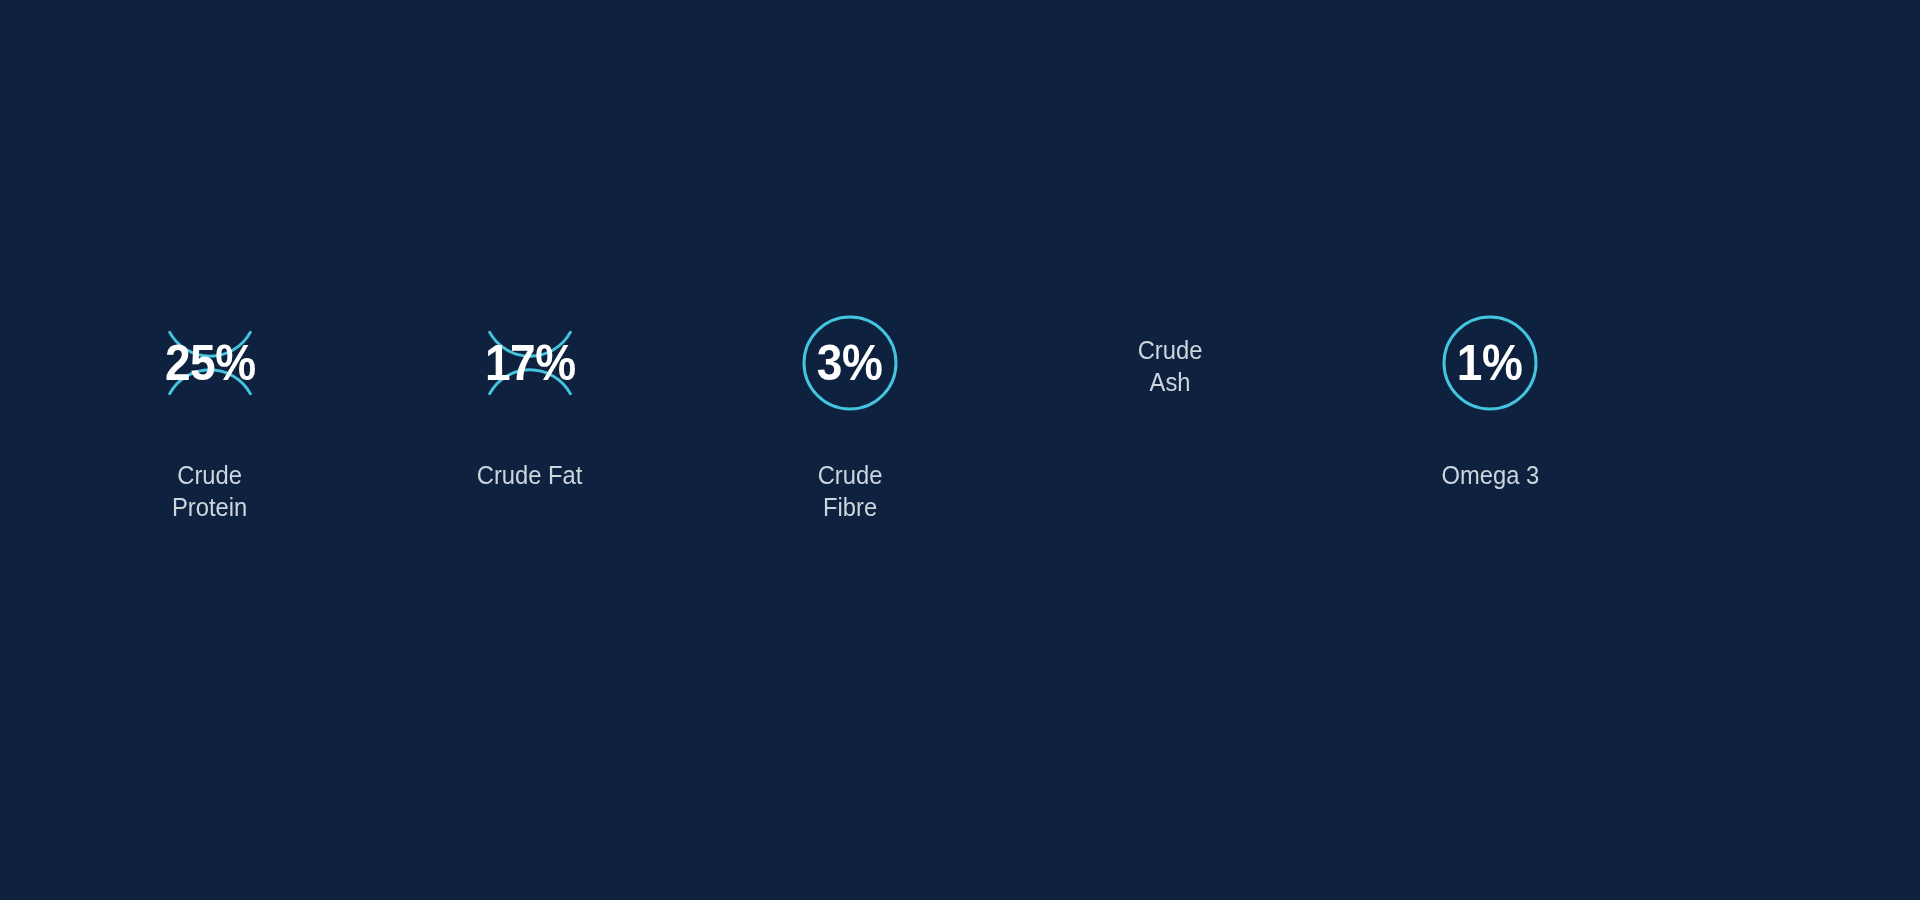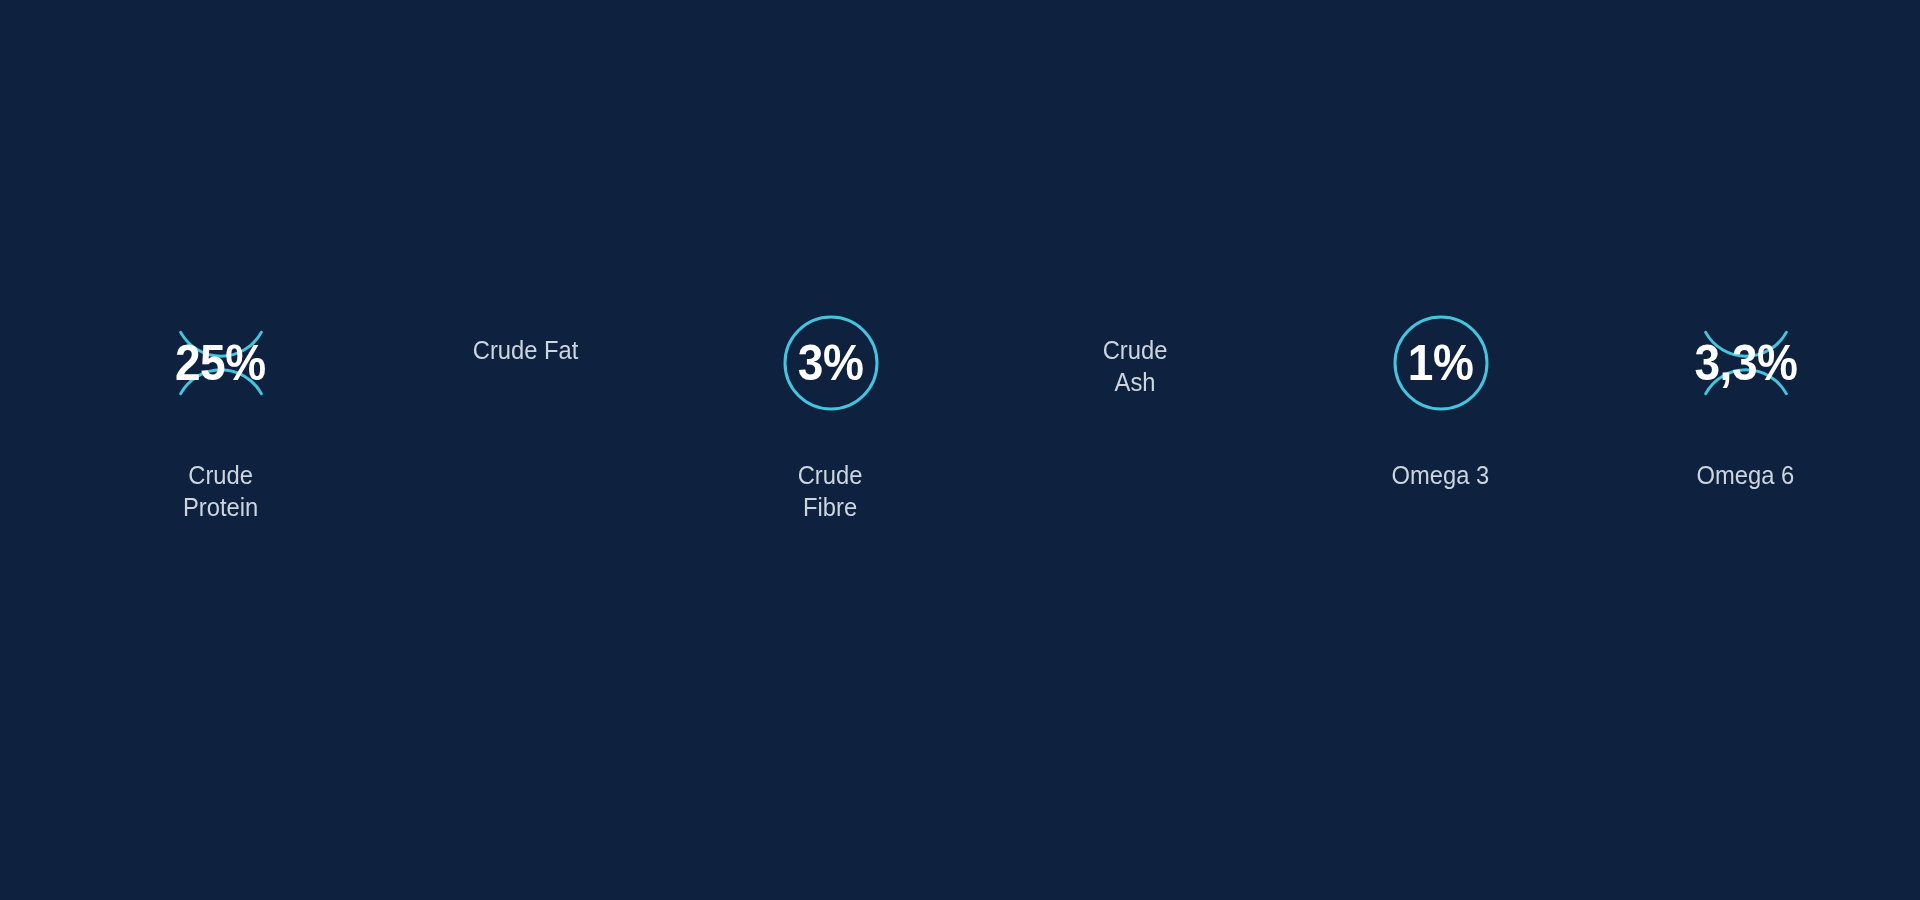--- a/index.html
+++ b/index.html
@@ -19,21 +19,21 @@
 
   #stats-panel {
     position: relative;
     width: 1920px;
     height: 900px;
     background: #0e2240;
   }
 
   #stats-row {
     position: absolute;
-    left: 68px;
+    left: 50px;
     top: 300px;
     width: 1830px;
     display: flex;
     flex-direction: row;
     align-items: flex-start;
     justify-content: flex-start;
   }
 
   .stat-item {
     width: 320px;
@@ -113,20 +113,29 @@
             <path d="M 18.7 28.4 A 46 46 0 0 0 99.3 28.4" fill="none" stroke="#45c4de" stroke-width="3" stroke-linecap="round"></path>
           </svg>
         </span>
         <span class="stat-value">25%</span>
       </div>
       <div class="stat-label">Crude
 Protein</div>
     </div>
 
     <div class="stat-item">
+      <div class="stat-ring-wrap">
+        <span class="stat-ring">
+          <svg viewBox="0 0 118 118" aria-hidden="true">
+            <path d="M 18.7 89.6 A 46 46 0 0 1 99.3 89.6" fill="none" stroke="#45c4de" stroke-width="3" stroke-linecap="round"></path>
+            <path d="M 18.7 28.4 A 46 46 0 0 0 99.3 28.4" fill="none" stroke="#45c4de" stroke-width="3" stroke-linecap="round"></path>
+          </svg>
+        </span>
+        <span class="stat-value">17%</span>
+      </div>
       <div class="stat-label">Crude Fat</div>
     </div>
 
     <div class="stat-item">
       <div class="stat-ring-wrap">
         <span class="stat-ring">
           <svg viewBox="0 0 118 118" aria-hidden="true">
             <circle cx="59" cy="59" r="46" fill="none" stroke="#45c4de" stroke-width="3"></circle>
           </svg>
         </span>
@@ -146,27 +155,15 @@
         <span class="stat-ring">
           <svg viewBox="0 0 118 118" aria-hidden="true">
             <circle cx="59" cy="59" r="46" fill="none" stroke="#45c4de" stroke-width="3"></circle>
           </svg>
         </span>
         <span class="stat-value">1%</span>
       </div>
       <div class="stat-label">Omega 3</div>
     </div>
 
-    <div class="stat-item">
-      <div class="stat-ring-wrap">
-        <span class="stat-ring">
-          <svg viewBox="0 0 118 118" aria-hidden="true">
-            <path d="M 18.7 89.6 A 46 46 0 0 1 99.3 89.6" fill="none" stroke="#45c4de" stroke-width="3" stroke-linecap="round"></path>
-            <path d="M 18.7 28.4 A 46 46 0 0 0 99.3 28.4" fill="none" stroke="#45c4de" stroke-width="3" stroke-linecap="round"></path>
-          </svg>
-        </span>
-        <span class="stat-value">3,3%</span>
-      </div>
-      <div class="stat-label">Omega 6</div>
-    </div>
 
   </div>
 </div>
 
 </body></html>

